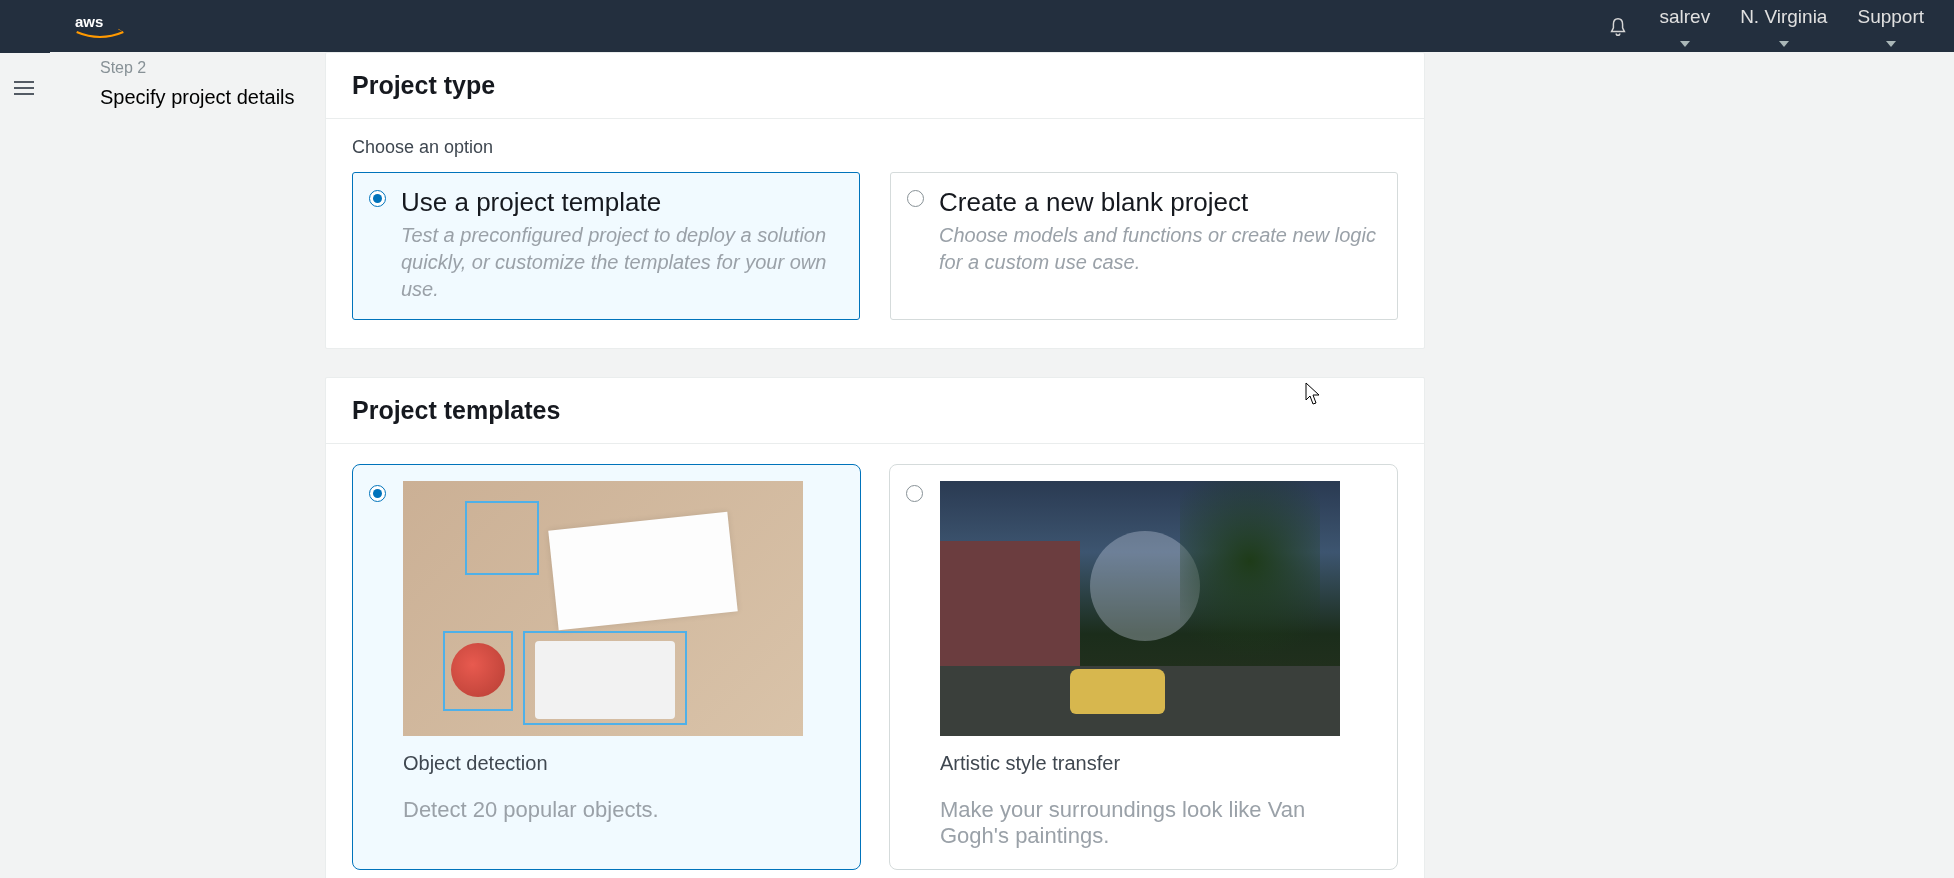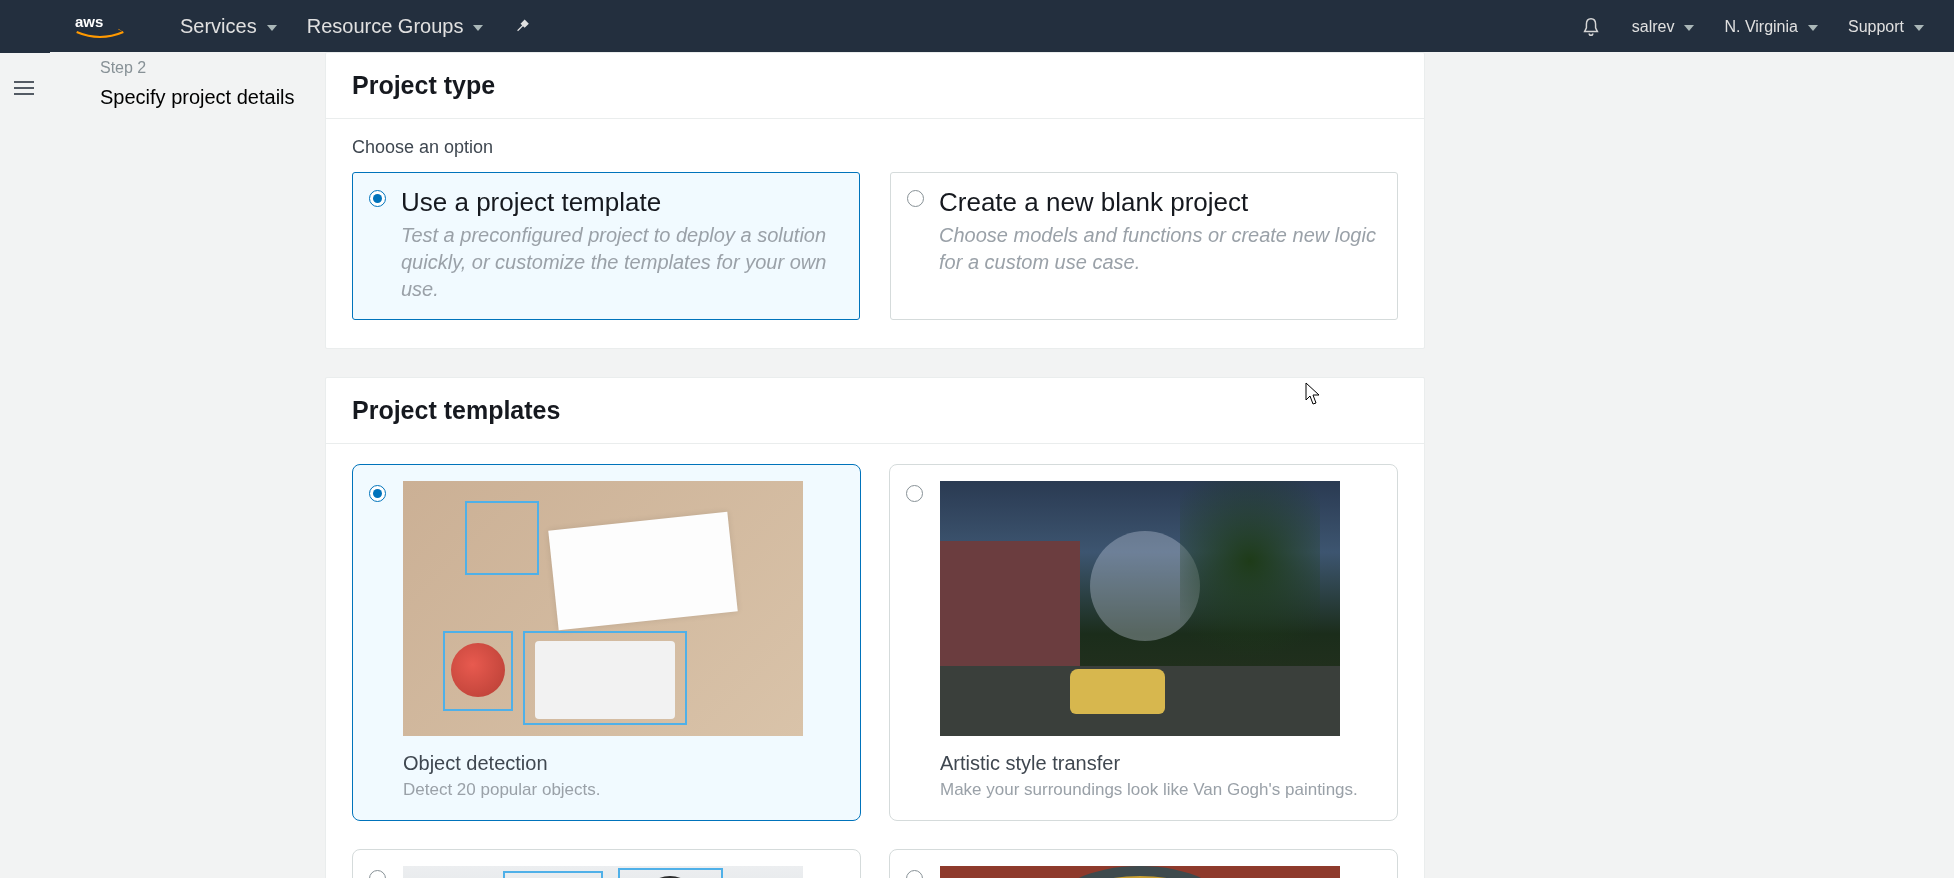--- a/index.html
+++ b/index.html
@@ -30,21 +30,21 @@
   .topbar .nav-left { display:flex; align-items:center; gap:30px; }
   .topbar .nav-item {
     display:flex;align-items:center;gap:10px;
     font-size:20px;font-weight:500;color:#e0e0e0;cursor:pointer;
   }
   .chev-down{width:0;height:0;border-left:5px solid transparent;border-right:5px solid transparent;border-top:6px solid #aab7b8;display:inline-block;margin-top:3px;}
   .topbar .pin-icon svg{width:20px;height:20px;fill:#e0e0e0;}
   .topbar .spacer{flex:1;}
   .topbar .nav-right{display:flex;align-items:center;gap:30px;margin-right:10px;}
   .topbar .bell svg{width:22px;height:24px;fill:none;stroke:#d5d5d5;stroke-width:1.6;}
-  .topbar .nav-right .nav-item{font-size:16px;}
+  .topbar .nav-right .nav-item{font-size:19px;flex-direction:column;}
 
   
   .hamburger{
     position:absolute; top:72px; left:8px;
     width:32px;height:32px;display:flex;flex-direction:column;justify-content:center;gap:4px;
     cursor:pointer;
   }
   .hamburger span{height:2px;background:#545b64;width:20px;margin:0 auto;}
 
   
@@ -121,21 +121,21 @@
   .tmpl-card.selected{border:1px solid #0073bb;background:#f1faff;}
   .tmpl-card .radio{left:16px;top:20px;}
   .tmpl-card.selected .radio{border-color:#0073bb;}
   .tmpl-card.selected .radio::after{
     content:"";position:absolute;left:3px;top:3px;width:9px;height:9px;background:#0073bb;border-radius:50%;
   }
   .tmpl-img{
     width:400px;height:255px;background:#888;border:0;overflow:hidden;
   }
   .tmpl-card .tmpl-title{font-size:20px;color:#3f4750;margin-top:16px;}
-  .tmpl-card .tmpl-desc{font-size:17px;color:#9aa1a8;margin-top:5px;}
+  .tmpl-card .tmpl-desc{font-size:22px;color:#9aa1a8;margin-top:22px;}
 
   
   .img-objdet{
     background:linear-gradient(135deg,#cbb095,#d9c3a9);
     position:relative;
   }
   .img-objdet::before,.img-objdet::after{
     content:"";position:absolute;border:2px solid #4fb0e8;
   }
   .img-objdet::before{left:62px;top:20px;width:70px;height:70px;}
@@ -183,35 +183,20 @@
 </head>
 <body>
 
 <div class="topbar">
   <div class="logo">
     <svg viewBox="0 0 60 36">
         <text x="0" y="18" font-family="Arial" font-size="18" font-weight="700" fill="#ffffff">aws</text>
         <path d="M2 24 Q30 36 58 24" stroke="#ff9900" stroke-width="2.5" fill="none"></path>
         <path d="M52 21 L58 24 L52 20 Z" fill="#ff9900"></path>
       </svg>
-  </div>
-  <div class="nav-left">
-    <div class="nav-item">
-      <span>Services</span>
-      <span class="chev-down"></span>
-    </div>
-    <div class="nav-item">
-      <span>Resource Groups</span>
-      <span class="chev-down"></span>
-    </div>
-    <div class="nav-item pin-icon">
-      <svg viewBox="0 0 24 24">
-          <path d="M14 3 L19 8 L14 13 L12 11 L6 17 L5 16 L11 10 L9 8 Z" fill="#e0e0e0"></path>
-        </svg>
-    </div>
   </div>
   <div class="spacer"></div>
   <div class="nav-right">
     <div class="nav-item bell">
       <svg viewBox="0 0 24 24">
           <path d="M12 3 C9 3 7 5 7 9 L7 13 L5 17 L19 17 L17 13 L17 9 C17 5 15 3 12 3 Z M10 19 A2 2 0 0 0 14 19"></path>
         </svg>
     </div>
     <div class="nav-item">
       <span>salrev</span>

